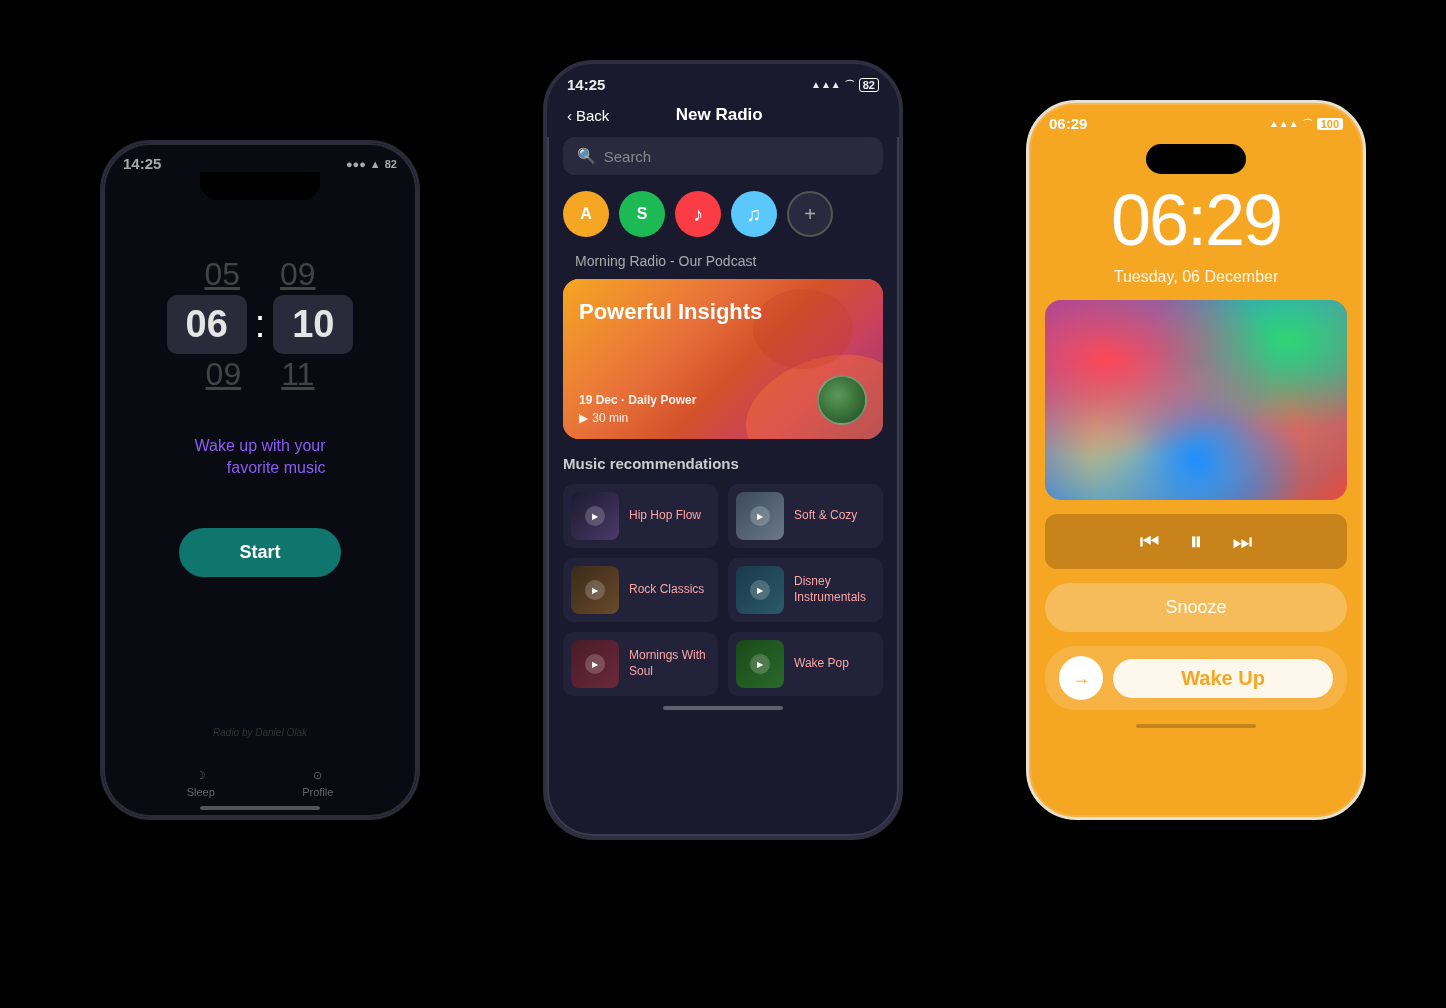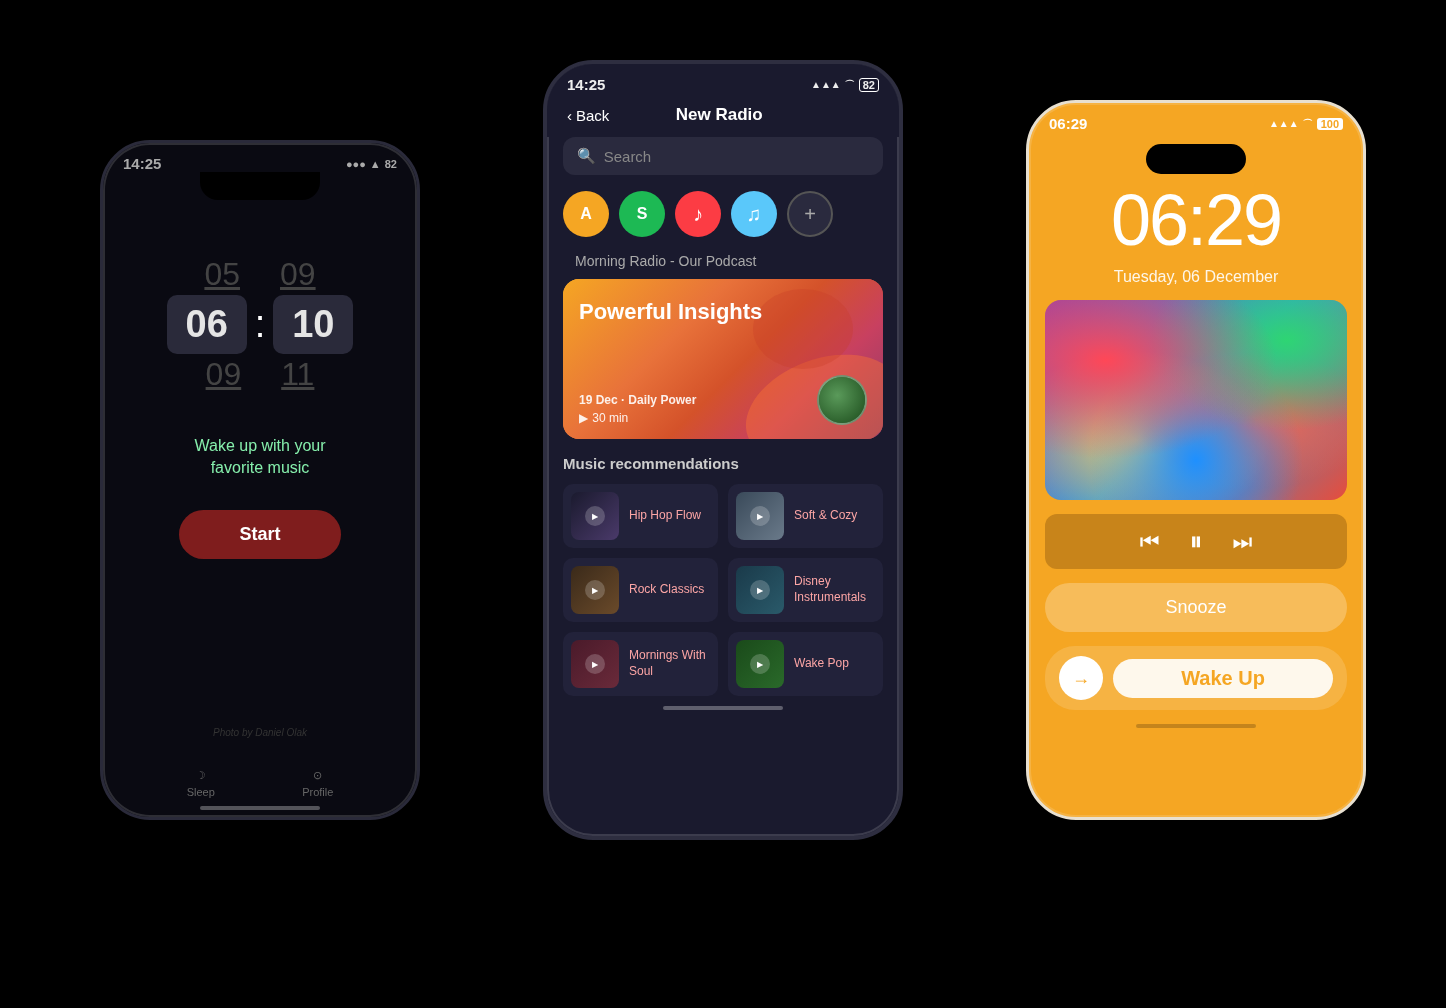--- a/index.html
+++ b/index.html
@@ -136,36 +136,36 @@
       text-align: center;
     }
 
     .time-colon {
       color: #fff;
       font-size: 38px;
       font-weight: 300;
     }
 
     .wake-text {
-      color: #86efac;
+      color: #8b5cf6;
       font-size: 16px;
-      text-align: center;
+      text-align: right;
       margin-top: 40px;
       line-height: 1.4;
     }
 
     .start-btn {
-      background: #7f1d1d;
+      background: #0f766e;
       color: #fff;
       border: none;
       border-radius: 30px;
       padding: 14px 60px;
       font-size: 18px;
       font-weight: 600;
-      margin-top: 30px;
+      margin-top: 48px;
       cursor: pointer;
     }
 
     .bottom-nav-left {
       position: absolute;
       bottom: 20px;
       left: 0;
       right: 0;
       display: flex;
       justify-content: space-around;
@@ -548,21 +548,21 @@
         <span>09</span>
         <span>11</span>
       </div>
     </div>
 
     <p class="wake-text" style="white-space: pre-line;">Wake up with your
 favorite music</p>
 
     <button class="start-btn">Start</button>
 
-    <span class="photo-credit">Photo by Daniel Olak</span>
+    <span class="photo-credit">Radio by Daniel Olak</span>
 
     <div class="bottom-nav-left">
       <div class="nav-item">
         <span>☽</span>
         <span>Sleep</span>
       </div>
       <div class="nav-item">
         <span>⊙</span>
         <span>Profile</span>
       </div>

